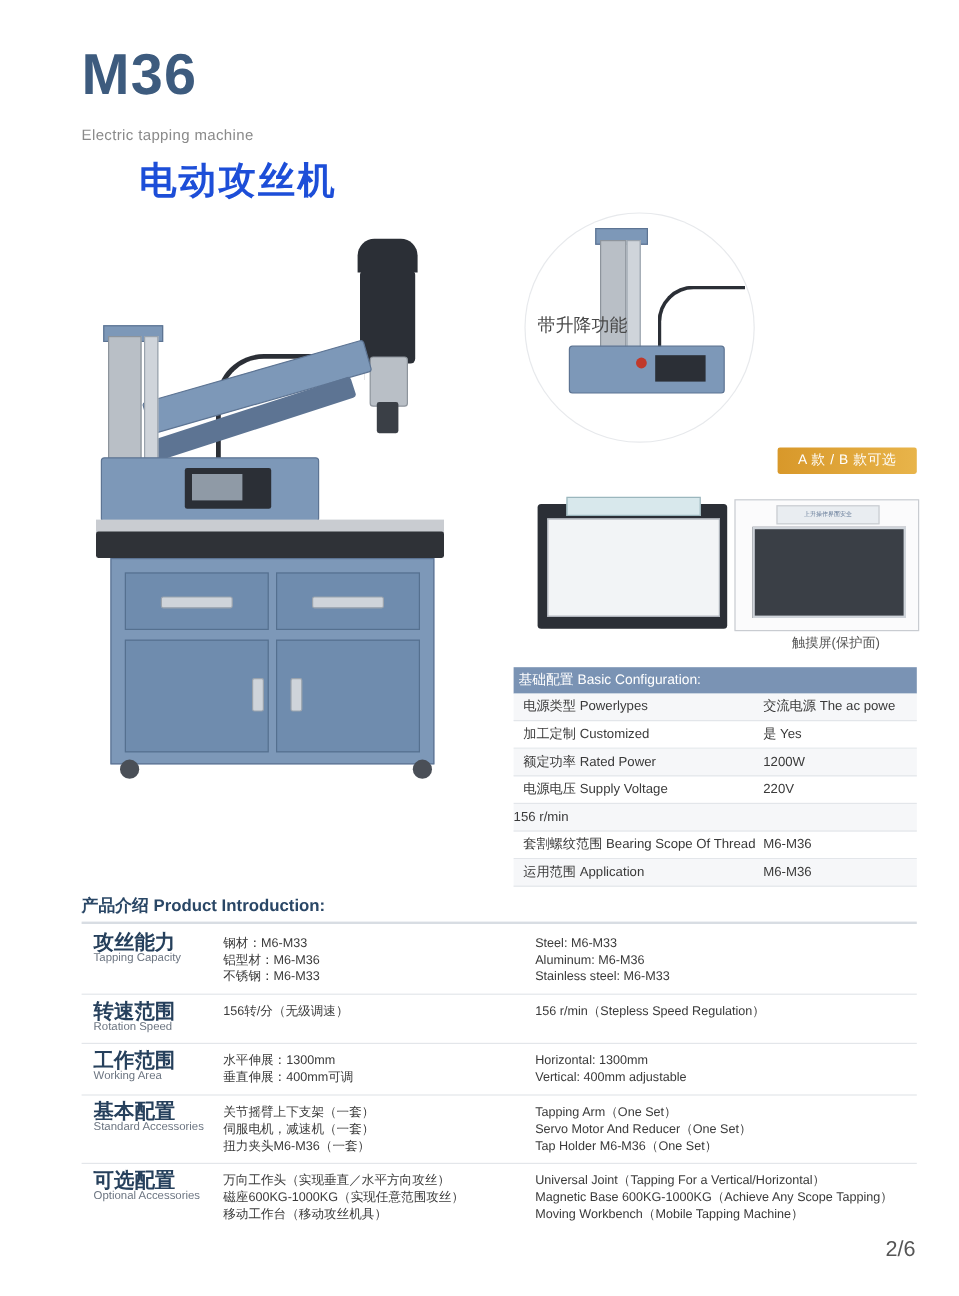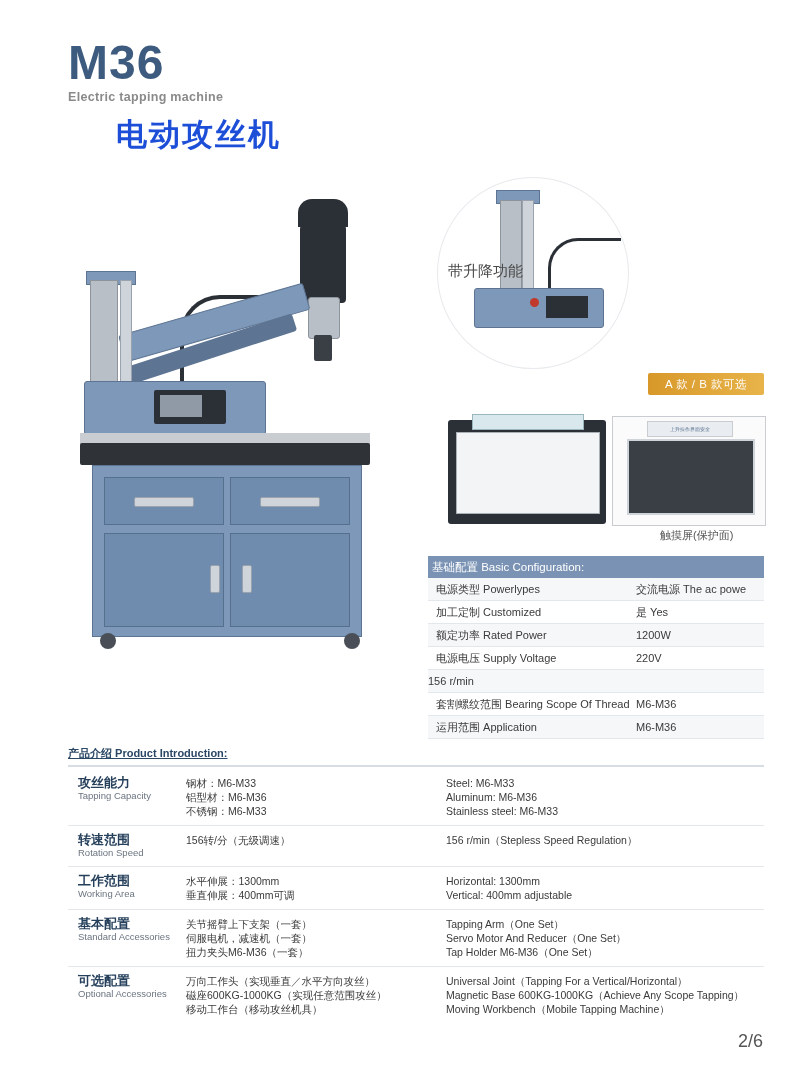--- a/index.html
+++ b/index.html
@@ -15,21 +15,21 @@
     position:absolute;left:0;top:0;width:799px;height:1080px;
     background:#fff;
   }
   
   .header{position:absolute;left:68px;top:38px;}
   .model{
     font-size:48px;font-weight:bold;color:#3d5b7e;letter-spacing:1px;
     line-height:50px;
   }
   .model-en{
-    font-size:12.5px;color:#8a8a8a;letter-spacing:.3px;margin-top:2px;font-weight:bold;
+    font-size:12.5px;color:#8a8a8a;letter-spacing:.3px;margin-top:18px;
   }
   .model-cn{
     font-size:31px;color:#1d4ed8;font-weight:bold;margin-top:10px;letter-spacing:2px;margin-left:48px;
   }
   
   .photo-main{
     position:absolute;left:62px;top:185px;width:330px;height:560px;
   }
   
   .mm{position:absolute;}
@@ -105,26 +105,26 @@
   .bc-row{
     display:flex;height:22px;line-height:22px;border-bottom:1px solid #e3e6ea;
   }
   .bc-row:nth-child(odd){background:#f6f7f9;}
   .bc-row .k{width:200px;padding-left:8px;color:#3a3a3a;}
   .bc-row .v{flex:1;color:#3a3a3a;}
   
   .pi{
     position:absolute;left:68px;top:746px;width:696px;
   }
-  .pi-title{font-size:11px;color:#2a4766;font-weight:bold;padding-bottom:4px;text-decoration:underline;}
+  .pi-title{font-size:14px;color:#2a4766;font-weight:bold;padding-bottom:4px;}
   .pi-title .en{color:#2a4766;}
   .pi-rule{height:2px;background:#d8dde3;margin-bottom:2px;}
   .pi-row{display:flex;border-bottom:1px solid #e3e6ea;padding:7px 0 7px 0;}
   .pi-row .lbl{width:108px;padding-left:10px;font-size:10.5px;color:#2a4766;line-height:13px;}
-  .pi-row .lbl .cn{font-weight:bold;font-size:13px;display:block;color:#26405c;}
+  .pi-row .lbl .cn{font-weight:bold;font-size:17px;display:block;color:#26405c;}
   .pi-row .lbl .en{display:block;color:#6b7480;font-size:9.5px;}
   .pi-row .cncol{width:260px;font-size:10.5px;color:#3a3a3a;line-height:14px;}
   .pi-row .encol{flex:1;font-size:10.5px;color:#3a3a3a;line-height:14px;}
   
   .pageno{position:absolute;right:36px;bottom:28px;font-size:18px;color:#555;}
 </style>
 </head>
 <body>
 
 <div class="page">

